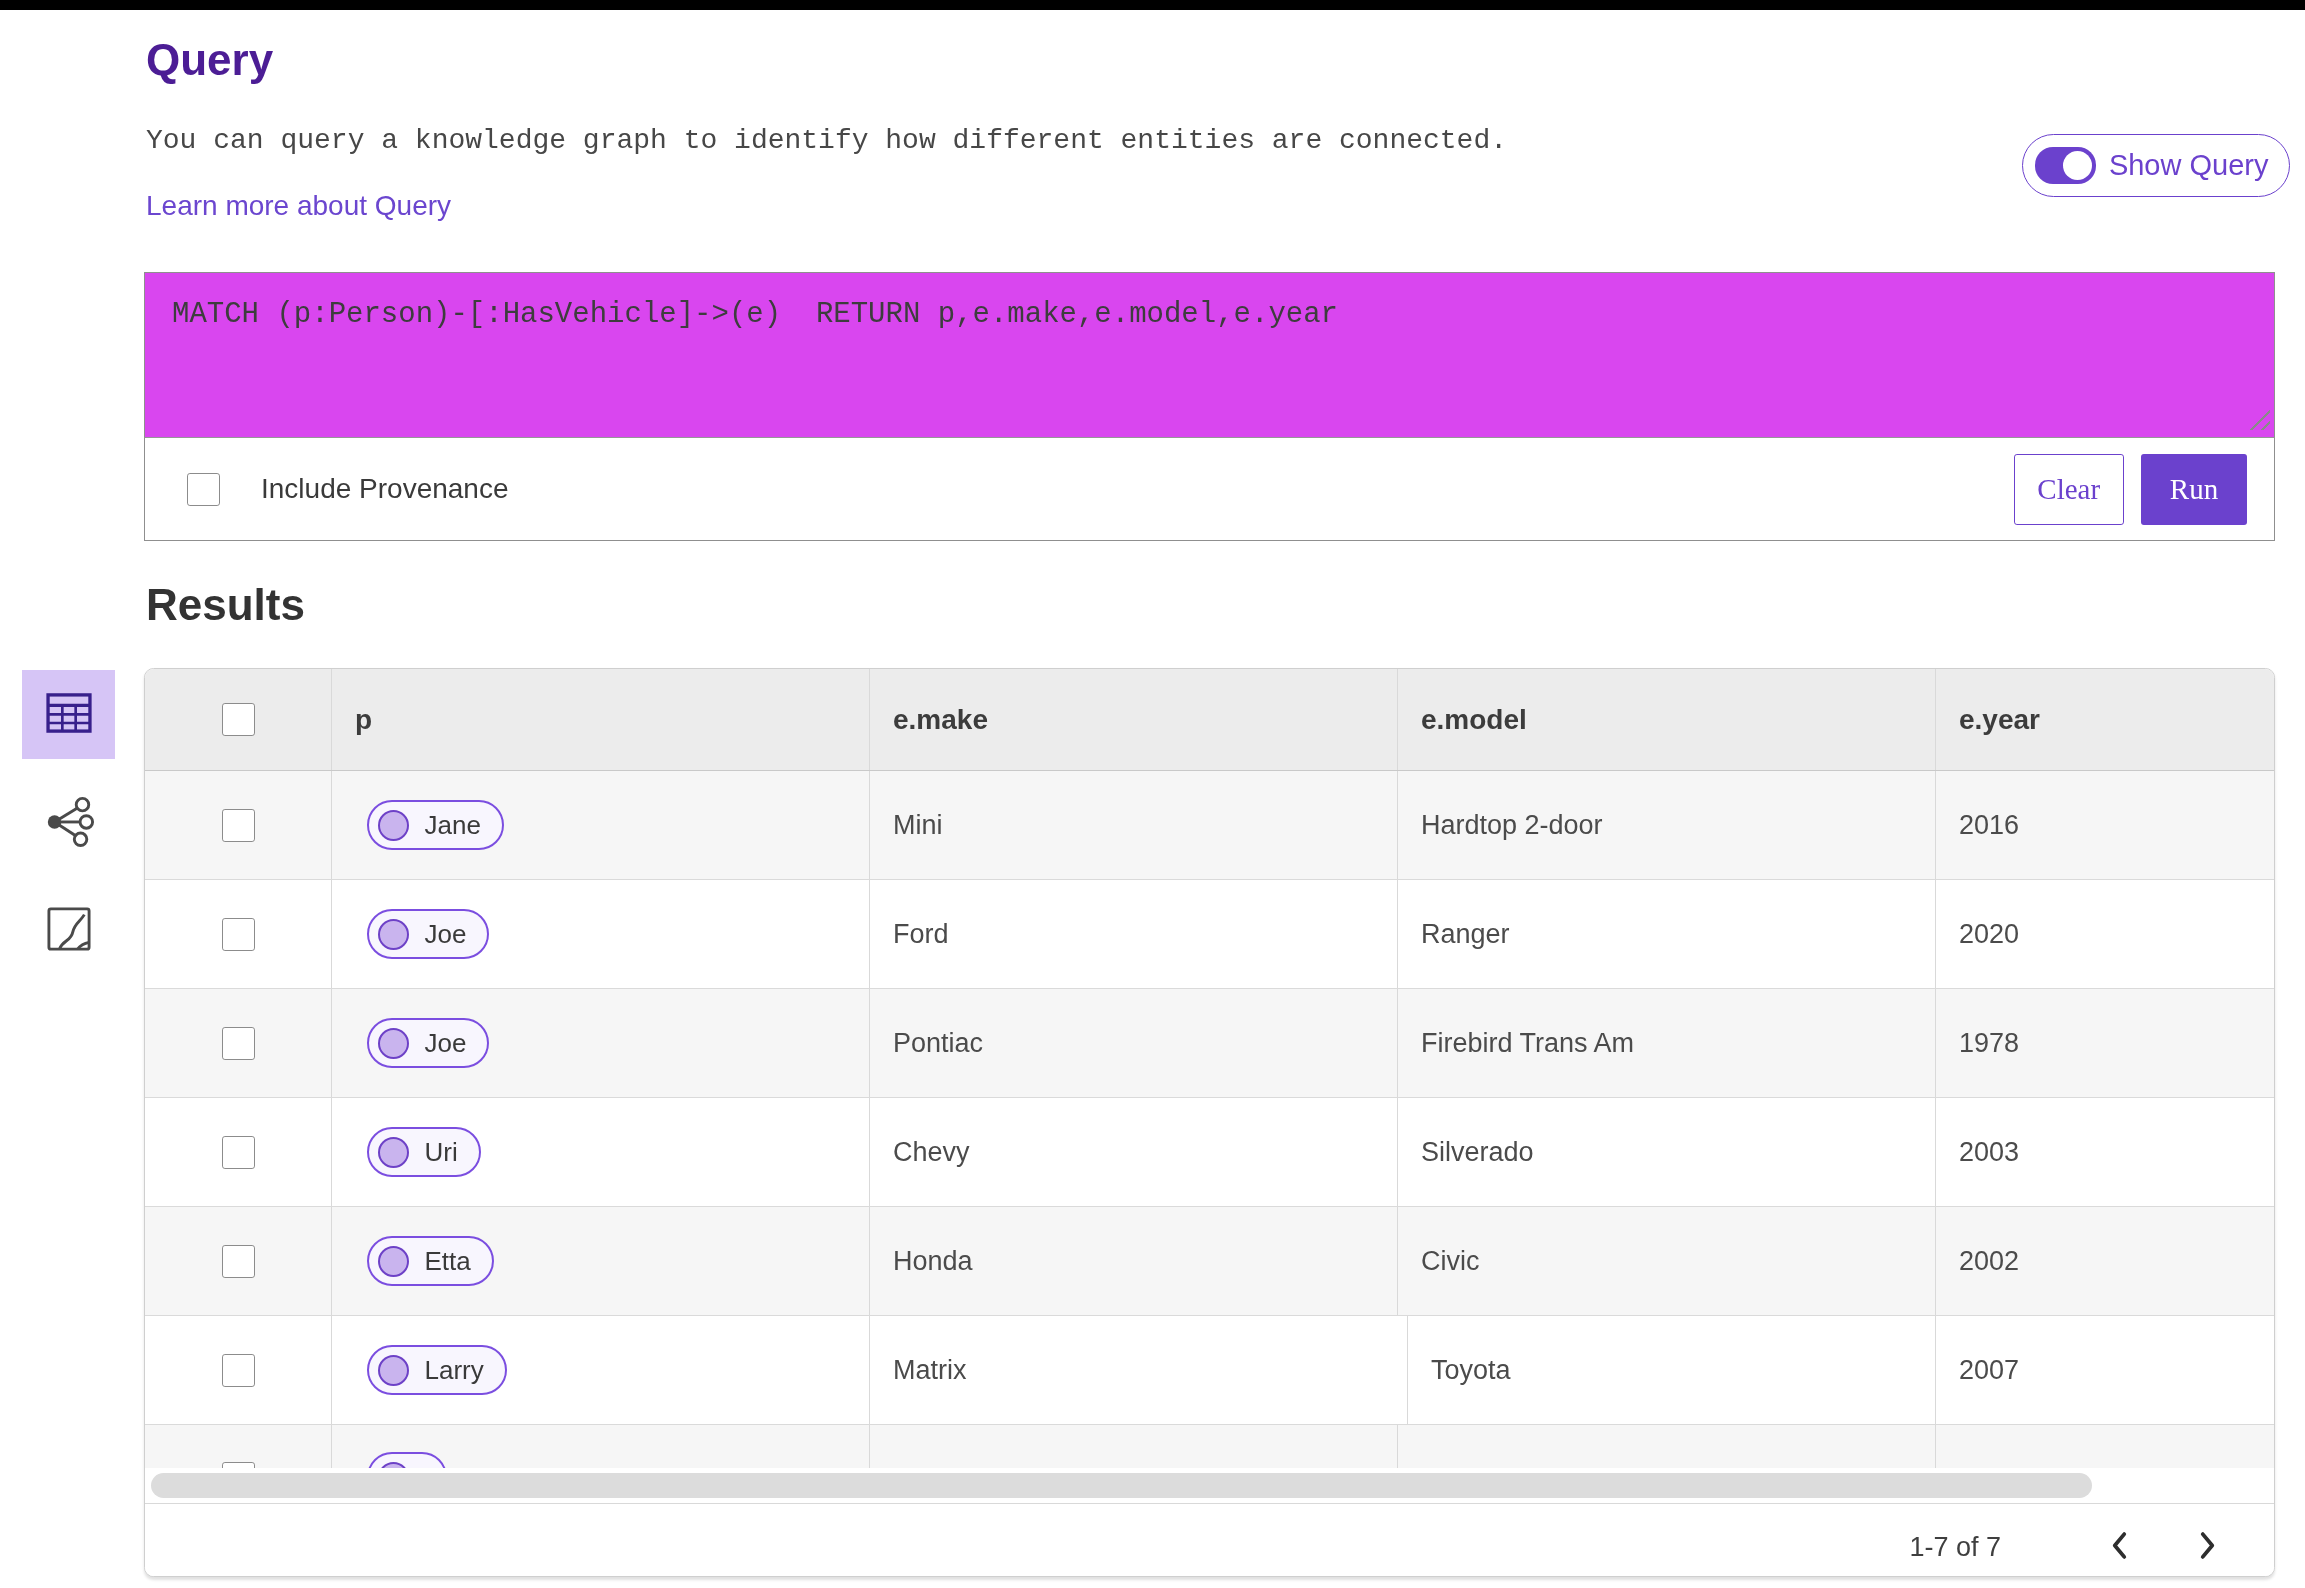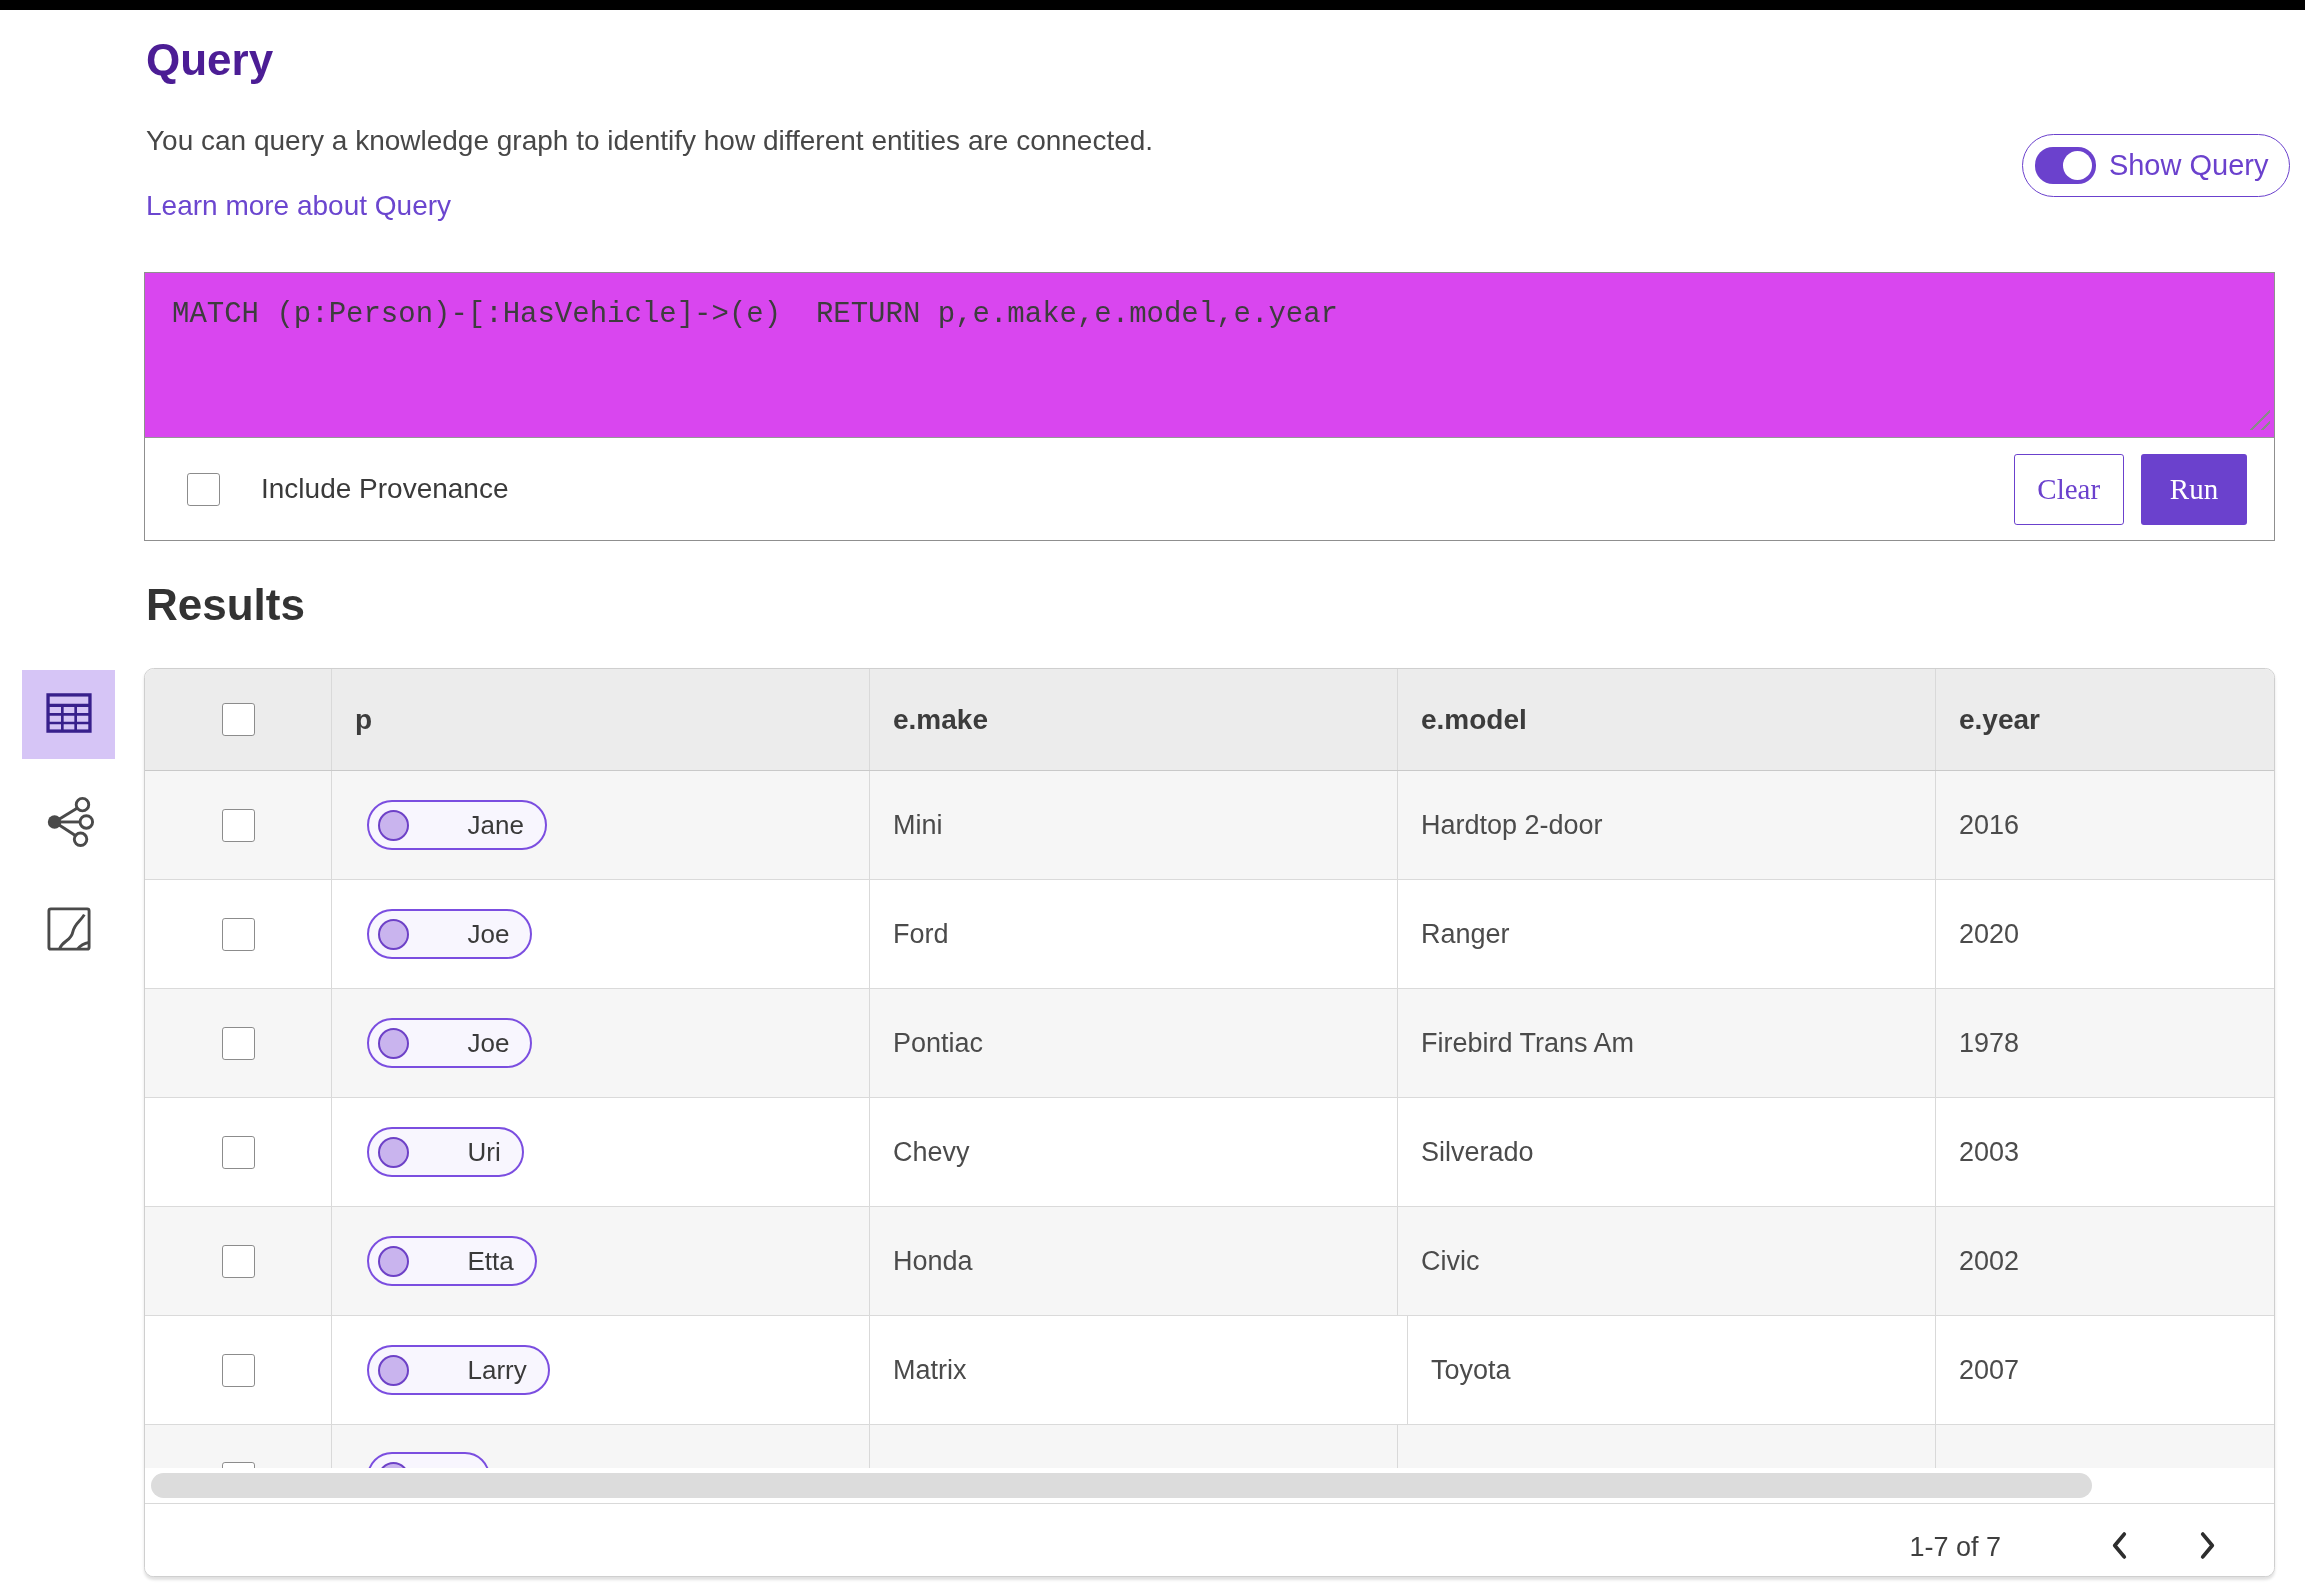--- a/index.html
+++ b/index.html
@@ -2,21 +2,21 @@
 <html><head>
 <meta charset="utf-8">
 <style>
   html,body{margin:0;padding:0;background:#ffffff;}
   .page{position:relative;width:2306px;height:1589px;background:#ffffff;overflow:hidden;
         font-family:"Liberation Sans", sans-serif;color:#3d3d3d;}
   .topbar{position:absolute;left:0;top:0;width:2306px;height:9.6px;background:#000;}
 
   
   .q-title{position:absolute;left:146px;top:35px;font-size:44px;font-weight:700;color:#4c1d95;}
-  .q-desc{position:absolute;left:146px;top:125px;font-size:28px;color:#474747;}
+  .q-desc{position:absolute;left:146px;top:125px;font-size:28px;color:#474747;font-family:Liberation Mono, monospace;}
   .q-link{position:absolute;left:146px;top:190px;font-size:28px;color:#6b46cf;cursor:pointer;}
   .toggle-pill{position:absolute;left:2022px;top:134px;height:63px;box-sizing:border-box;
     border:1.9px solid #6b41cd;border-radius:35px;background:#fff;display:flex;align-items:center;
     padding:0 21px 0 11.5px;cursor:pointer;}
   .switch{width:61px;height:37px;background:#6b41cd;border-radius:18px;position:relative;flex:0 0 auto;}
   .knob{position:absolute;right:3.8px;top:3.8px;width:29px;height:29px;background:#fff;border-radius:50%;}
   .toggle-label{margin-left:13.4px;font-size:29px;color:#6b41cd;white-space:nowrap;}
 
   .query-box{position:absolute;left:144px;top:272px;width:2131px;box-sizing:border-box;
     border:1.9px solid #8f8f8f;background:#fff;}
@@ -56,21 +56,21 @@
     border-right:1px solid #d9d9d9;font-size:27px;color:#4b4b4b;overflow:hidden;}
   .thead .cell{font-weight:700;color:#3c3c3c;font-size:28px;}
   .c-cb{width:187px;flex:0 0 auto;justify-content:center;padding-left:0;}
   .c-p{width:538px;flex:0 0 auto;}
   .c-make{width:528px;flex:0 0 auto;}
   .c-model{width:538px;flex:0 0 auto;}
   .c-year{flex:1;border-right:none;}
 
   .pill{display:inline-flex;align-items:center;height:50px;box-sizing:border-box;
     border:2.9px solid #7b4ee0;border-radius:27px;background:#f8f6fe;padding:0 21px 0 9.6px;
-    margin-left:11.5px;cursor:pointer;gap:43px;}
+    margin-left:11.5px;cursor:pointer;}
   .pill-dot{width:31px;height:31px;box-sizing:border-box;border:2.9px solid #6d41c7;
     background:#c9b4ee;border-radius:50%;flex:0 0 auto;}
   .pill-label{margin-left:15.4px;font-size:26px;color:#3a3a3a;white-space:nowrap;}
   .partial .c-cb .checkbox{margin-top:63px;}
   .partial .pill{margin-top:61px;}
 
   .hscroll{height:35px;flex:0 0 auto;position:relative;background:#fff;}
   .hthumb{position:absolute;left:5.8px;top:4.8px;height:25px;width:1941px;background:#dcdcdc;
     border-radius:12.5px;cursor:pointer;}
   .tfoot{height:86px;flex:0 0 auto;border-top:1px solid #d9d9d9;background:#fff;

